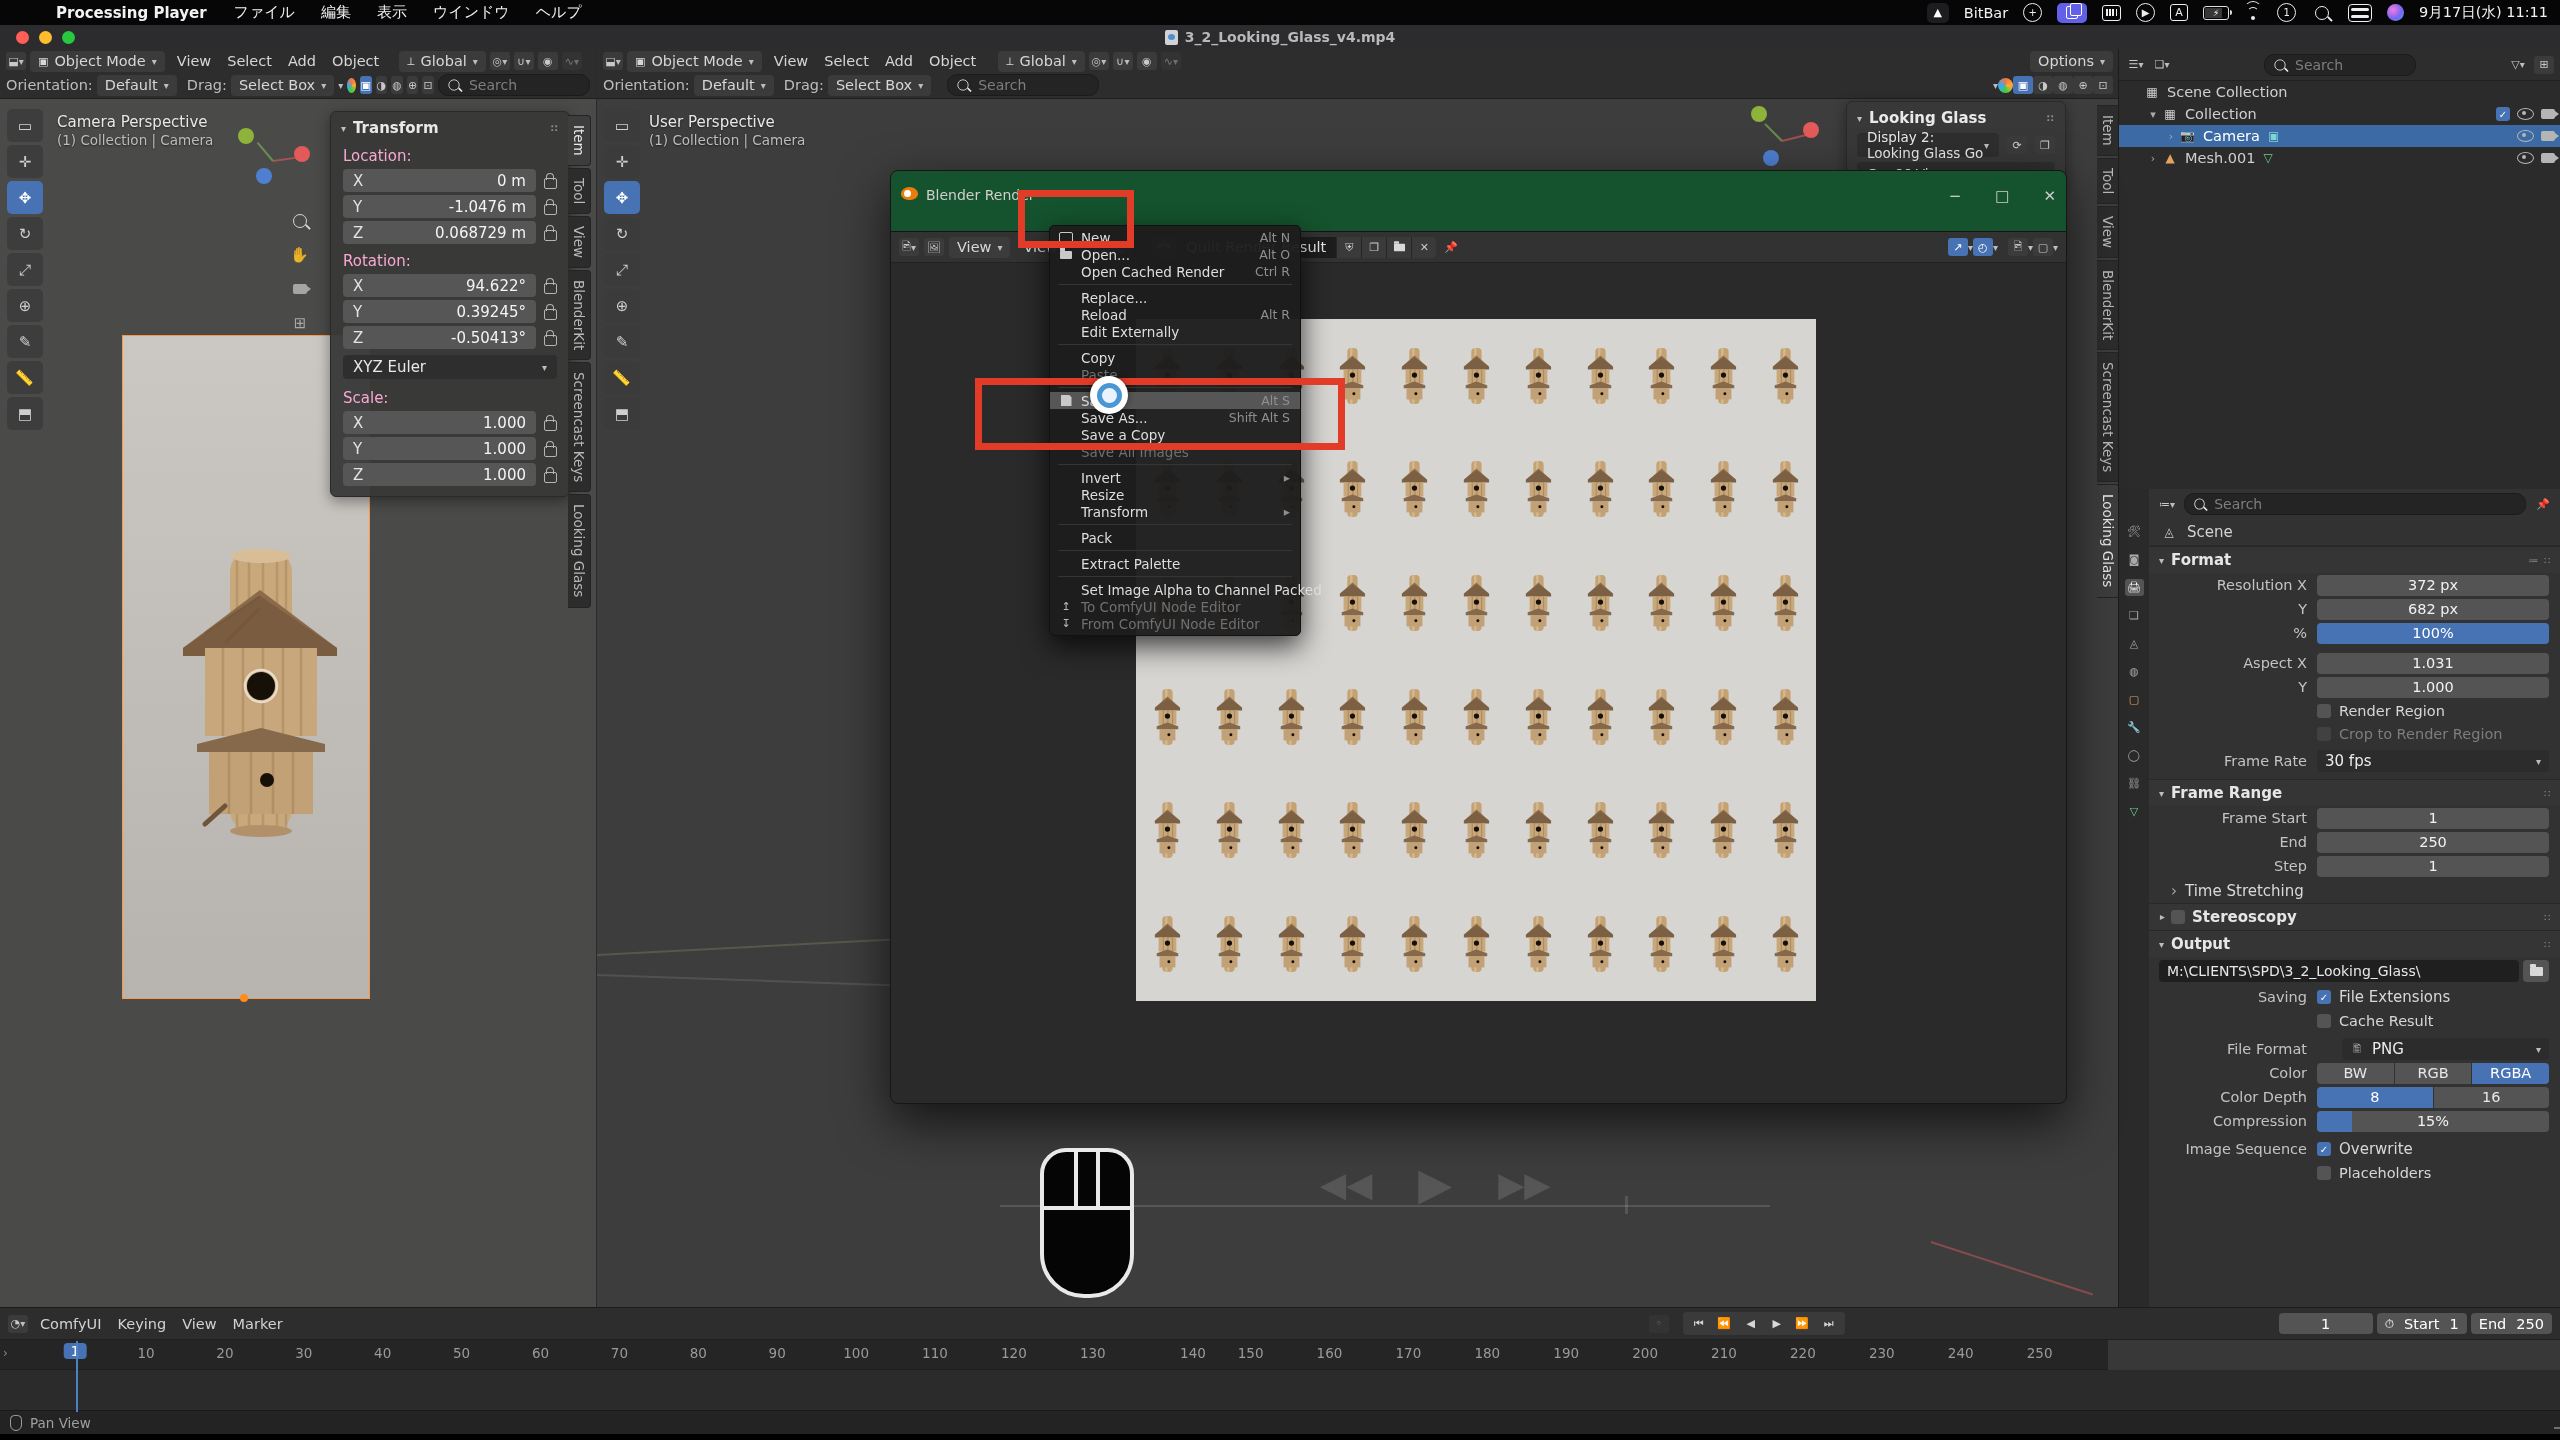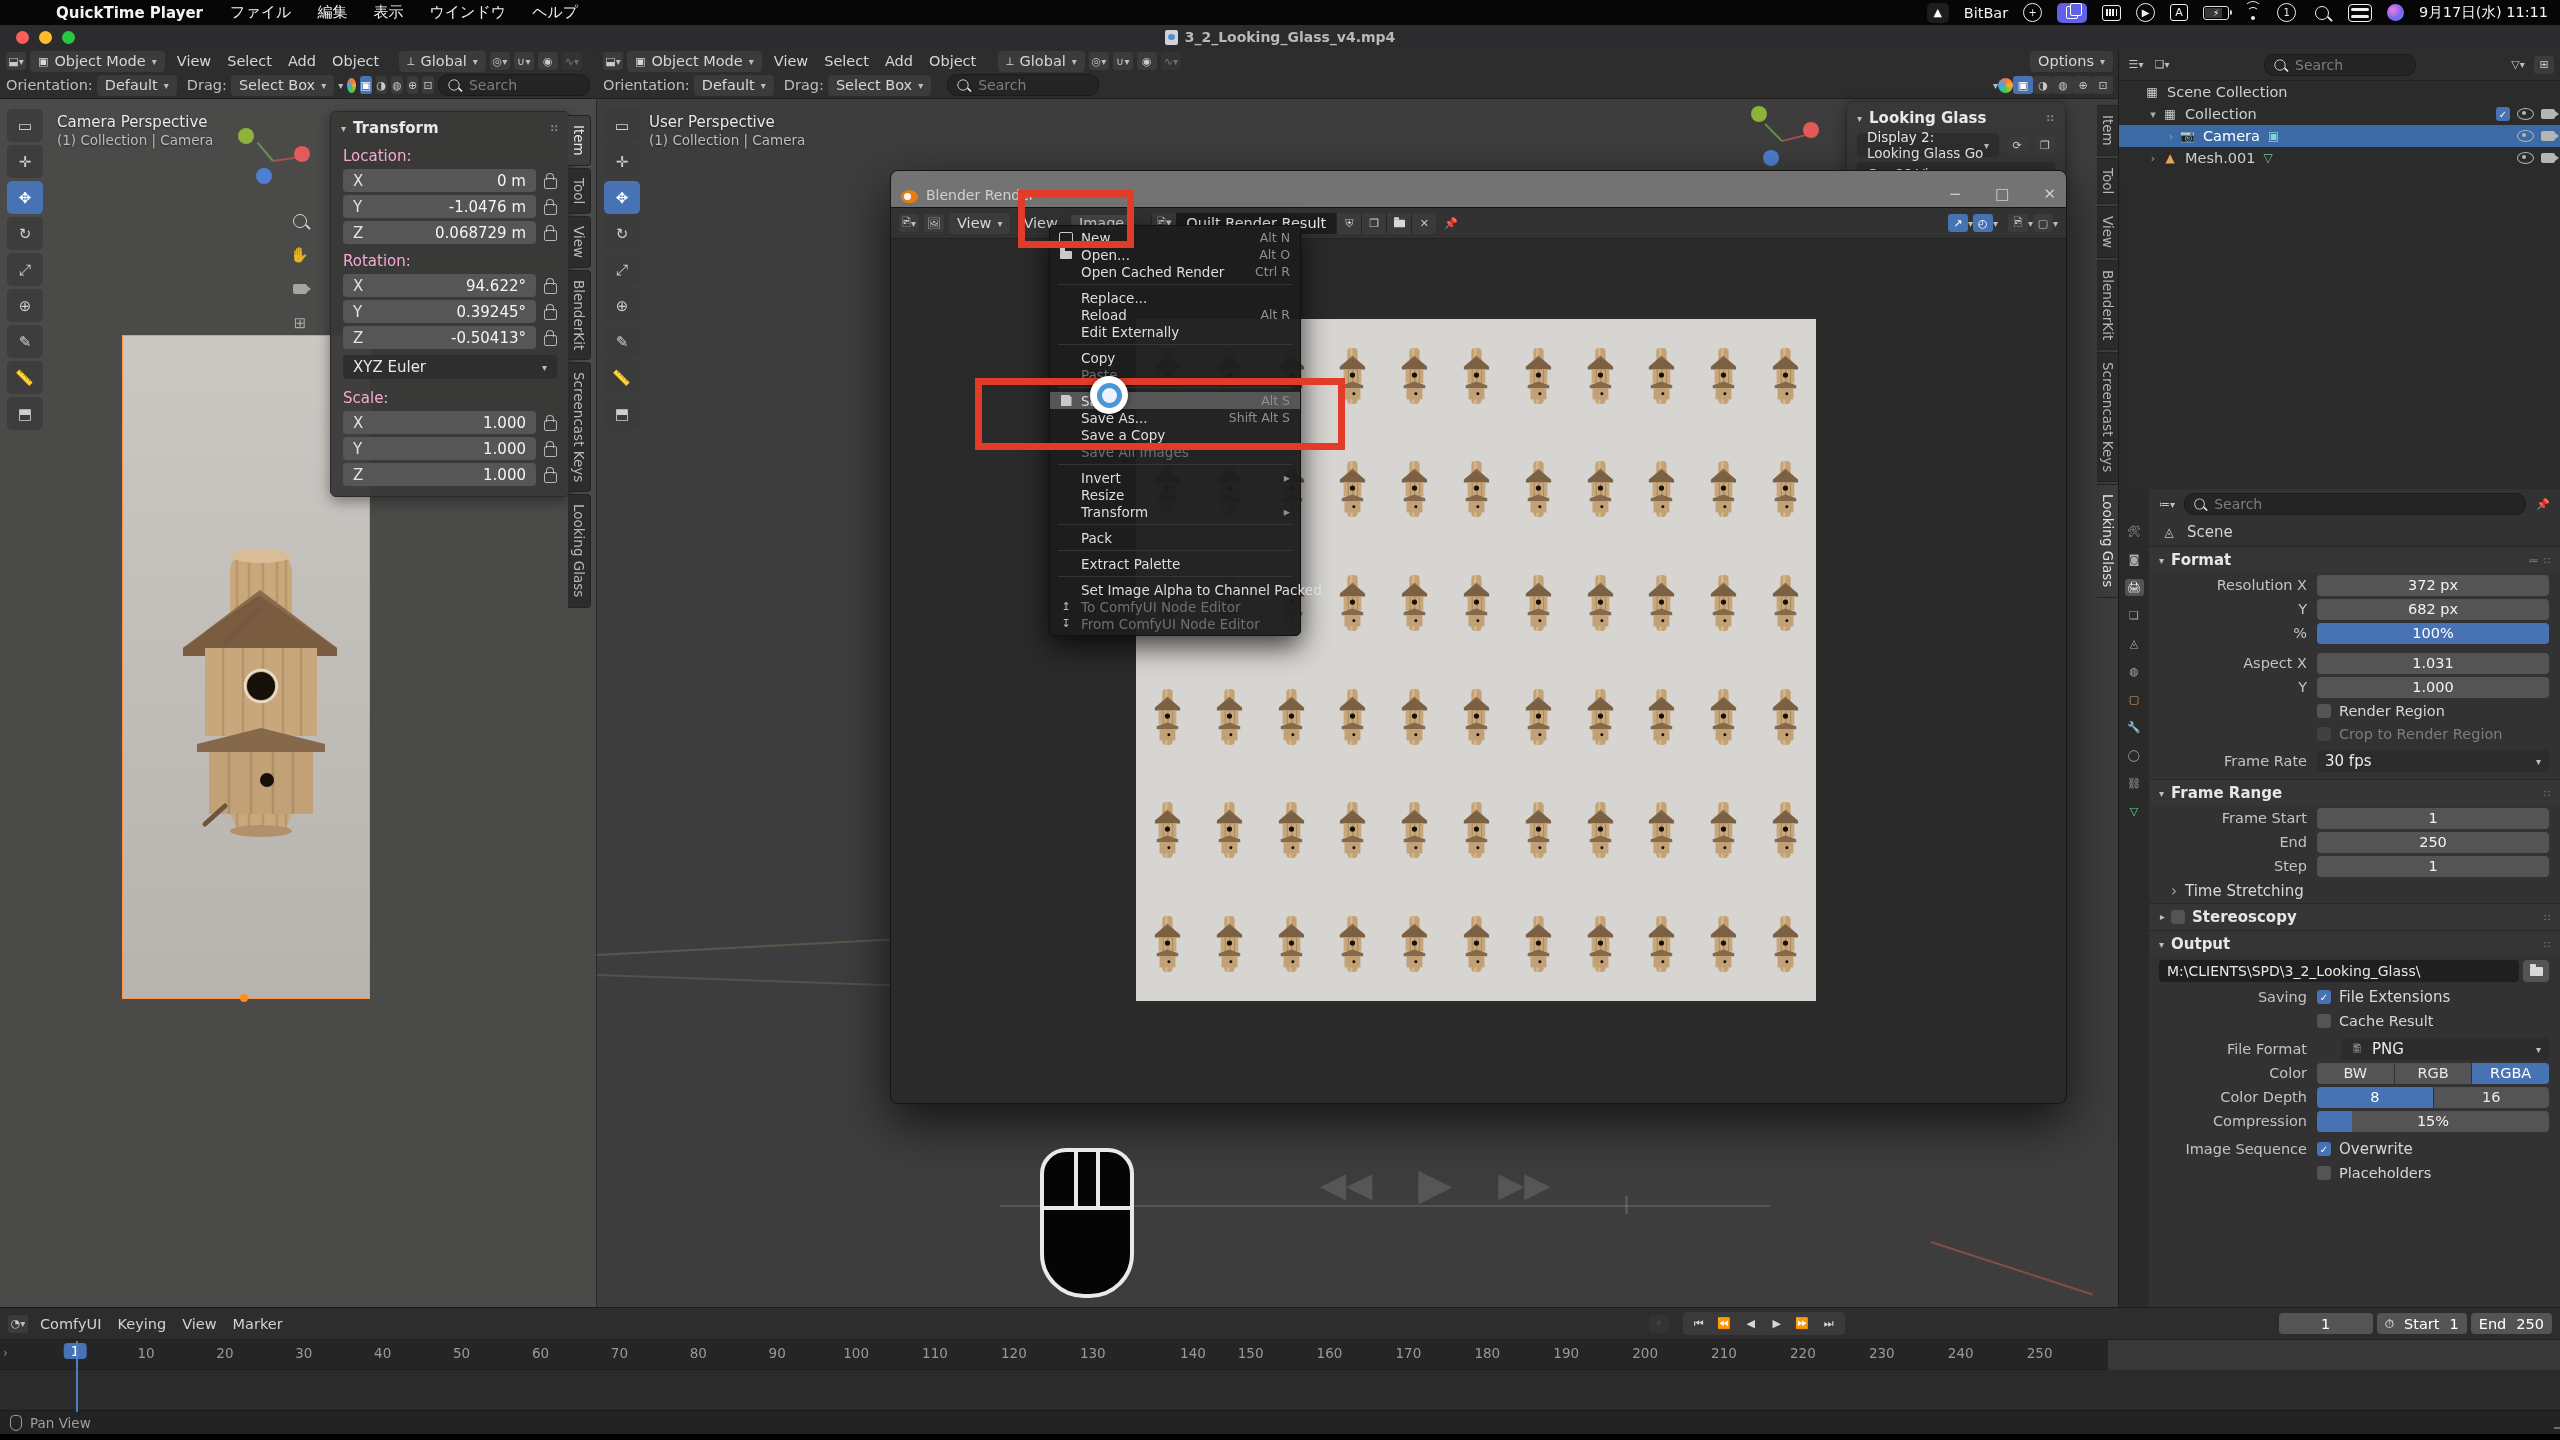--- a/index.html
+++ b/index.html
@@ -129,21 +129,21 @@
   .seg div{flex:1;background:#545454;height:21px;display:flex;align-items:center;justify-content:center;color:#e8e8e8;font-size:14.5px;}
   .seg div.on{background:#4772b3;color:#fff;}
   .pathfield{flex:1;background:#1f1f1f;border-radius:4px;height:22px;display:flex;align-items:center;padding:0 8px;color:#e8e8e8;font-size:14px;}
   .folderbtn{width:26px;height:22px;background:#545454;border-radius:4px;margin-left:4px;display:flex;align-items:center;justify-content:center;}
   .folder{width:13px;height:9px;background:#d8d8d8;border-radius:1px;position:relative;}
   .folder::before{content:'';position:absolute;left:0;top:-3px;width:6px;height:3px;background:#d8d8d8;border-radius:1px 1px 0 0;}
   .cp-row{display:flex;align-items:center;height:25px;padding:0 10px;color:#d9d9d9;border-top:1px solid #282828;background:#343434;font-weight:bold;}
   .cp-row::before{content:'›';margin-right:8px;color:#a9a9a9;font-weight:normal;}
   
   #rwin{left:890px;top:170px;width:1175px;height:932px;background:#2a2a2a;border:1px solid #161616;border-radius:8px;box-shadow:0 18px 50px #000a;overflow:hidden;}
-  .rw-title{height:28px;background:#737373;display:flex;align-items:flex-end;padding:4px 10px;gap:8px;color:#cfcfcf;font-size:14px;border-bottom:1px solid #141414;}
+  .rw-title{height:28px;background:#14532d;display:flex;align-items:flex-start;padding:16px 10px;gap:8px;color:#cfcfcf;font-size:14px;border-bottom:1px solid #141414;}
   .rw-ctrl{margin-left:auto;display:flex;gap:34px;color:#cfcfcf;font-size:15px;align-items:center;}
   .rw-head{height:30px;background:#323232;display:flex;align-items:center;gap:5px;padding:0 8px;border-bottom:1px solid #222;font-size:14.5px;}
   .blogo{width:17px;height:13px;background:#e87d0d;border-radius:50% 50% 45% 45%;position:relative;}
   .blogo::after{content:'';position:absolute;left:3px;top:3px;width:7px;height:7px;border-radius:50%;background:#fff;}
   .datablock{display:flex;align-items:center;background:#262626;border-radius:4px;height:21px;overflow:hidden;}
   .datablock .db-name{background:#1d1d1d;padding:0 10px;height:100%;display:flex;align-items:center;color:#e8e8e8;}
   .db-ic{width:24px;height:100%;display:flex;align-items:center;justify-content:center;background:#3a3a3a;border-left:1px solid #262626;color:#c9c9c9;font-size:11px;}
   .quilt{position:absolute;left:245px;top:148px;width:680px;height:682px;background:#d7d5d2;display:grid;grid-template-columns:repeat(11,1fr);grid-template-rows:repeat(6,1fr);}
   .qcell{display:flex;align-items:center;justify-content:center;}
   .qcell svg{width:40px;height:58px;}
@@ -193,21 +193,21 @@
   .faintline{position:absolute;height:1.5px;transform-origin:0 50%;}
 </style>
 </head>
 <body>
 
 <div id="screen">
 
   <div id="menubar" class="abs">
     <div class="mb-left">
       <div class="apple"></div>
-      <div class="mb-app">QuickTime Player</div>
+      <div class="mb-app">Processing Player</div>
       <div class="row">
           <div class="mb-item">ファイル</div>
           <div class="mb-item">編集</div>
           <div class="mb-item">表示</div>
           <div class="mb-item">ウインドウ</div>
           <div class="mb-item">ヘルプ</div>
         </div>
     </div>
     <div class="mb-right">
       <div class="tile">

